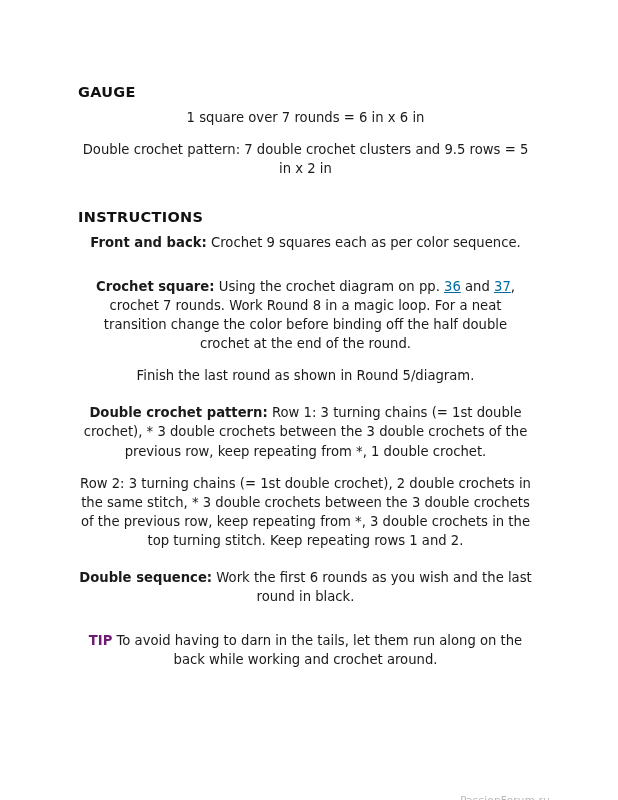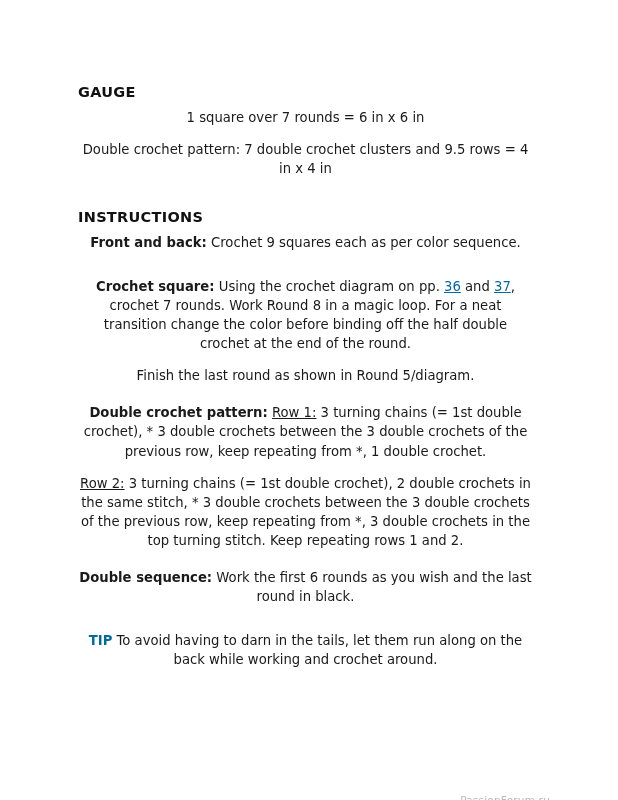--- a/index.html
+++ b/index.html
@@ -43,58 +43,57 @@
     font-size: 13.2px;
     line-height: 1.45;
     margin: 0 0 13px 0;
     color: #1a1a1a;
     text-align: center;
   }
   .b {
     font-weight: bold;
   }
   .u {
-    text-decoration: underline;
   }
   .link {
     color: #0369a1;
     text-decoration: underline;
   }
   .spacer-lg {
     height: 18px;
   }
   .spacer-md {
     height: 11px;
   }
   .spacer-sm {
     height: 5px;
   }
   .tip-word {
-    color: #0369a1;
+    color: #701a75;
     font-weight: bold;
   }
   .watermark {
     position: absolute;
     right: 18px;
     bottom: 10px;
     font-size: 10.5px;
     color: #b9b9b9;
     letter-spacing: 0.2px;
     font-family: "DejaVu Sans", sans-serif;
   }
 </style>
 </head>
 <body>
 
 <div class="page">
   <div class="content">
 
     <h2 class="section tight">GAUGE</h2>
     <p>1 square over 7 rounds = 6 in x 6 in</p>
-    <p>Double crochet pattern: 7 double crochet clusters and 9.5 rows = 4 in x 4 in</p>
+    <p>Double crochet pattern: 7 double crochet clusters and 9.5 rows = 5 in x 2 in</p>
 
     <div class="spacer-lg"></div>
 
     <h2 class="section tight">INSTRUCTIONS</h2>
     <p><span class="b">Front and back:</span><span> Crochet 9 squares each as per color sequence.</span></p>
 
     <div class="spacer-md"></div>
 
 
     <p><span class="b">Crochet square:</span><span> Using the crochet diagram on pp. </span><a class="link" href="#">36</a><span> and </span><a class="link" href="#">37</a><span>, crochet 7 rounds. Work Round 8 in a magic loop. For a neat transition change the color before binding off the half double crochet at the end of the round.</span></p>

